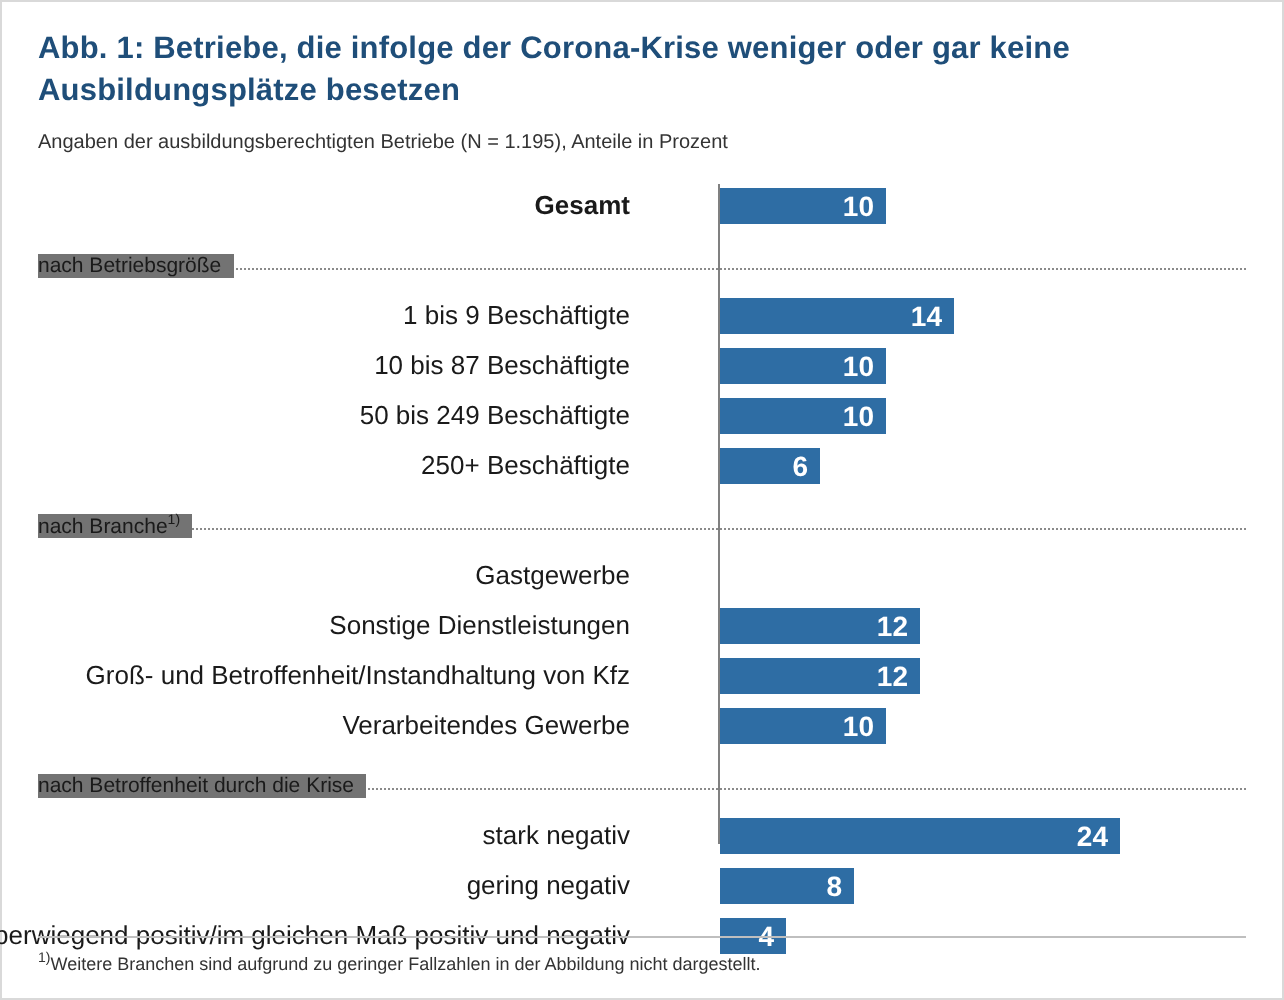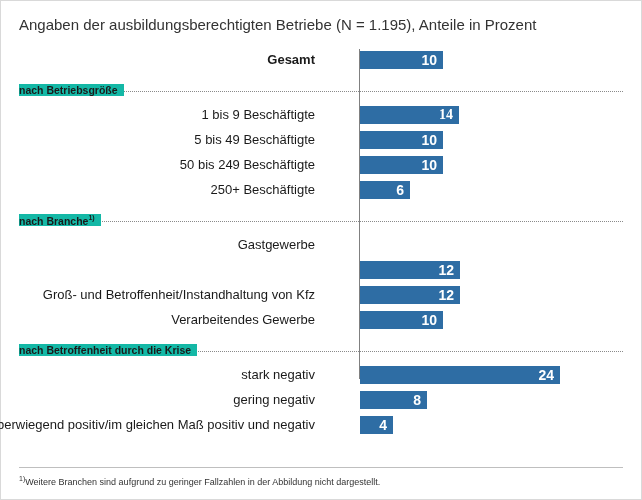--- a/index.html
+++ b/index.html
@@ -28,21 +28,21 @@
   }
   .title {
     font-size: 15.5px;
     font-weight: bold;
     color: #1f4e79;
     line-height: 1.35;
     margin: 0 0 8px 0;
     letter-spacing: 0.1px;
   }
   .subtitle {
-    font-size: 15px;
+    font-size: 10px;
     color: #333333;
     margin: 0;
     line-height: 1.3;
   }
   
   .chart {
     position: relative;
     margin: 14px 18px 0 18px;
     height: 330px;
   }
@@ -98,24 +98,24 @@
   .section {
     position: relative;
     height: 20px;
     margin-bottom: 2px;
   }
   .section .sec-label {
     position: absolute;
     left: 0;
     top: 2px;
     font-size: 10.5px;
-    font-weight: bold;
+    font-weight: normal;
     color: #1a1a1a;
     white-space: nowrap;
-    background: #14b8a6;
+    background: #737373;
     padding-right: 6px;
     z-index: 2;
   }
   .section .sec-rule {
     position: absolute;
     left: 0;
     right: 0;
     top: 9px;
     border-top: 1px dotted #8a8a8a;
     z-index: 1;
@@ -142,20 +142,21 @@
     font-size: 7px;
     vertical-align: super;
   }
 </style>
 </head>
 <body>
 
 <div id="page">
 
   <div class="header">
+    <p class="title">Abb. 1: Betriebe, die infolge der Corona-Krise weniger oder gar keine Ausbildungsplätze besetzen</p>
     <p class="subtitle">Angaben der ausbildungsberechtigten Betriebe (N = 1.195), Anteile in Prozent</p>
   </div>
 
   <div class="chart">
     <div class="axis-line"></div>
     <div class="rows" id="rows">
         <div class="row bold">
           <div class="lbl">Gesamt</div>
           <div class="bar-wrap">
             <div class="bar" style="width: 83px; background: rgb(46, 109, 164);">
@@ -164,27 +165,27 @@
           </div>
         </div>
         <div class="spacer"></div>
         <div class="section">
           <div class="sec-rule"></div>
           <div class="sec-label">nach Betriebsgröße</div>
         </div>
         <div class="row">
           <div class="lbl">1 bis 9 Beschäftigte</div>
           <div class="bar-wrap">
-            <div class="bar" style="width: 99px; background: rgb(46, 109, 164); font-family: Liberation Serif, serif;">
+            <div class="bar" style="width: 117px; background: rgb(46, 109, 164);">
               <span class="val">14</span>
             </div>
           </div>
         </div>
         <div class="row">
-          <div class="lbl">5 bis 49 Beschäftigte</div>
+          <div class="lbl">10 bis 87 Beschäftigte</div>
           <div class="bar-wrap">
             <div class="bar" style="width: 83px; background: rgb(46, 109, 164);">
               <span class="val">10</span>
             </div>
           </div>
         </div>
         <div class="row">
           <div class="lbl">50 bis 249 Beschäftigte</div>
           <div class="bar-wrap">
             <div class="bar" style="width: 83px; background: rgb(46, 109, 164);">
@@ -202,20 +203,21 @@
         </div>
         <div class="spacer"></div>
         <div class="section">
           <div class="sec-rule"></div>
           <div class="sec-label">nach Branche<span class="sup">1)</span></div>
         </div>
         <div class="row">
           <div class="lbl">Gastgewerbe</div>
         </div>
         <div class="row">
+          <div class="lbl">Sonstige Dienstleistungen</div>
           <div class="bar-wrap">
             <div class="bar" style="width: 100px; background: rgb(46, 109, 164);">
               <span class="val">12</span>
             </div>
           </div>
         </div>
         <div class="row">
           <div class="lbl">Groß- und Betroffenheit/Instandhaltung von Kfz</div>
           <div class="bar-wrap">
             <div class="bar" style="width: 100px; background: rgb(46, 109, 164);">

